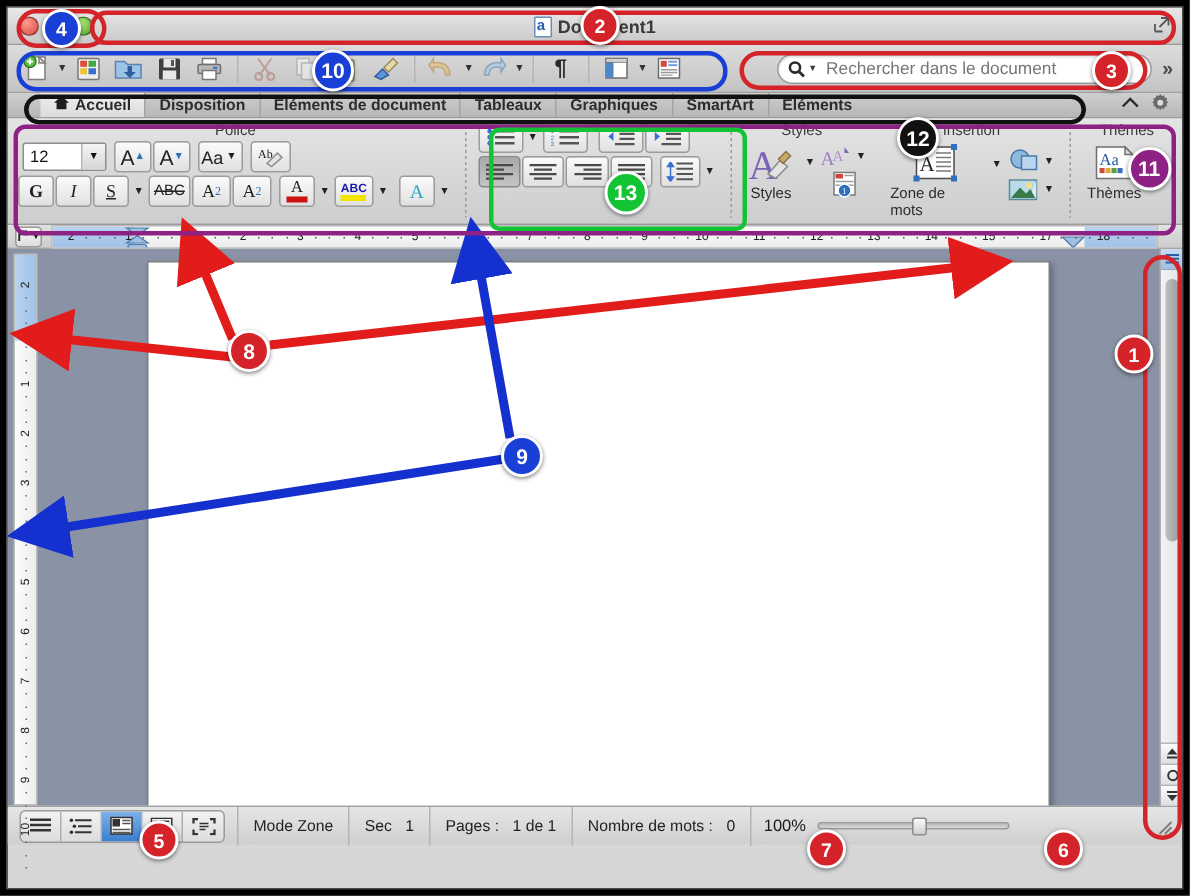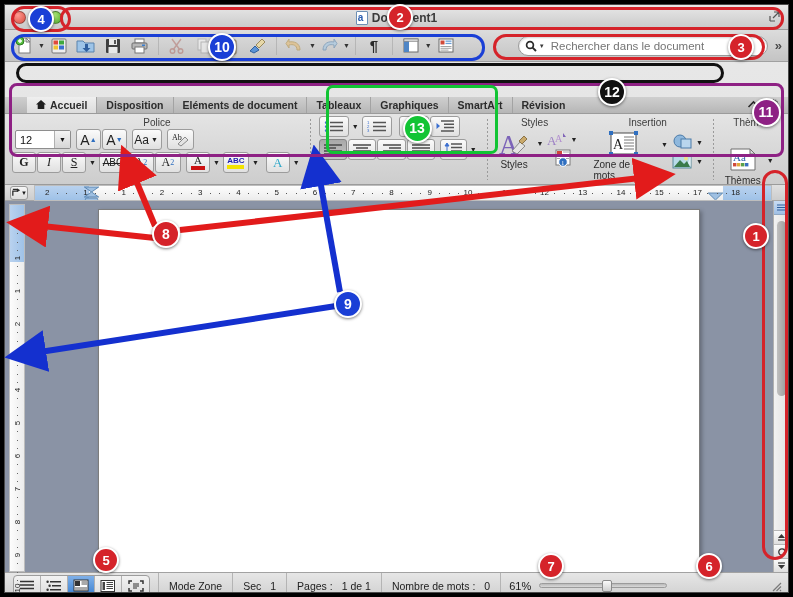--- a/index.html
+++ b/index.html
@@ -93,21 +93,21 @@
     color:#606060; width:100%; margin-left:6px;
   }
   .chevr { font-size:13px; color:#4a4a4a; margin-left:6px; font-weight:bold;}
 
   
   .ribbon-tabs {
     height:17px;
     background:linear-gradient(#cfcfcf,#b6b6b6);
     display:flex; align-items:stretch;
     border-bottom:1px solid #9b9b9b;
-    padding-left:22px; padding-right:4px;margin-top:35px;
+    padding-left:22px; padding-right:4px;
   }
   .rtab {
     display:flex; align-items:center; justify-content:center;
     padding:0 9px; font-size:10.5px; font-weight:bold; color:#2c2c2c;
     border-right:1px solid #a3a3a3;
     white-space:nowrap;
   }
   .rtab.active { background:linear-gradient(#efefef,#dcdcdc); }
   .rtab .home-ico { margin-right:4px; }
   .tabs-right { margin-left:auto; display:flex; align-items:center; gap:7px; padding-right:4px; }
@@ -429,21 +429,21 @@
     <div class="rtab">
           <span>Tableaux</span>
         </div>
     <div class="rtab">
           <span>Graphiques</span>
         </div>
     <div class="rtab">
           <span>SmartArt</span>
         </div>
     <div class="rtab" style="border-right:0;">
-          <span>Révision</span>
+          <span>Eléments</span>
         </div>
     <div class="tabs-right">
       <span>
         <svg width="13" height="9" viewBox="0 0 13 9">
               <path d="M1.5 7 L6.5 2 L11.5 7" stroke="#2a2a2a" stroke-width="1.6" fill="none"></path>
             </svg>
       </span>
       <span>
         <svg width="13" height="13" viewBox="0 0 13 13">
               <path d="M6.5 0.7 l1 1.3 1.6-.5 .4 1.6 1.6 .4 -.5 1.6 1.3 1 -1.3 1 .5 1.6 -1.6 .4 -.4 1.6 -1.6-.5 -1 1.3 -1-1.3 -1.6 .5 -.4-1.6 -1.6-.4 .5-1.6 -1.3-1 1.3-1 -.5-1.6 1.6-.4 .4-1.6 1.6 .5 z" fill="#6a6a6a"></path>
@@ -645,21 +645,21 @@
               <path d="M16 10 L19 14 L19 2 Z" fill="#fff" opacity=".55"></path>
             </svg>
             <span class="mini-caret">▼</span>
           </div>
         </div>
       </div>
     </div>
 
     <div class="gsep"></div>
 
-    <div class="rgroup" style="width:78px;gap:16px;">
+    <div class="rgroup" style="width:78px;">
       <div class="rgroup-title">Thèmes</div>
       <div class="rgroup-body" style="flex-direction:row;align-items:flex-start;gap:1px;padding-top:3px;">
         <div class="bigbtn">
           <svg width="31" height="27" viewBox="0 0 31 27">
             <path d="M4 2 h19 l5 5 v16 h-24 z" fill="#fff" stroke="#6f6f6f"></path>
             <path d="M23 2 l5 5 h-5 z" fill="#dcdcdc" stroke="#6f6f6f"></path>
             <text x="6" y="14" font-size="11" font-family="Liberation Serif, serif" fill="#2a5da8">Aa</text>
             <rect x="6" y="16" width="3.4" height="3.4" fill="#d04a3a"></rect>
             <rect x="10" y="16" width="3.4" height="3.4" fill="#e0a93a"></rect>
             <rect x="14" y="16" width="3.4" height="3.4" fill="#5aa04a"></rect>
@@ -900,21 +900,21 @@
     </div>
     <div class="status-cell">
       <span>Pages :</span>
       <span>1 de 1</span>
     </div>
     <div class="status-cell">
       <span>Nombre de mots :</span>
       <span>0</span>
     </div>
     <div class="zoomwrap">
-      <span>61%</span>
+      <span>100%</span>
       <div class="zslider">
         <div class="zthumb"></div>
       </div>
     </div>
     <div class="grip2">
       <svg width="13" height="13" viewBox="0 0 13 13">
             <path d="M12 4 L4 12 M12 7.5 L7.5 12 M12 11 L11 12" stroke="#7a7a7a" stroke-width="1.2"></path>
           </svg>
     </div>
   </div>

